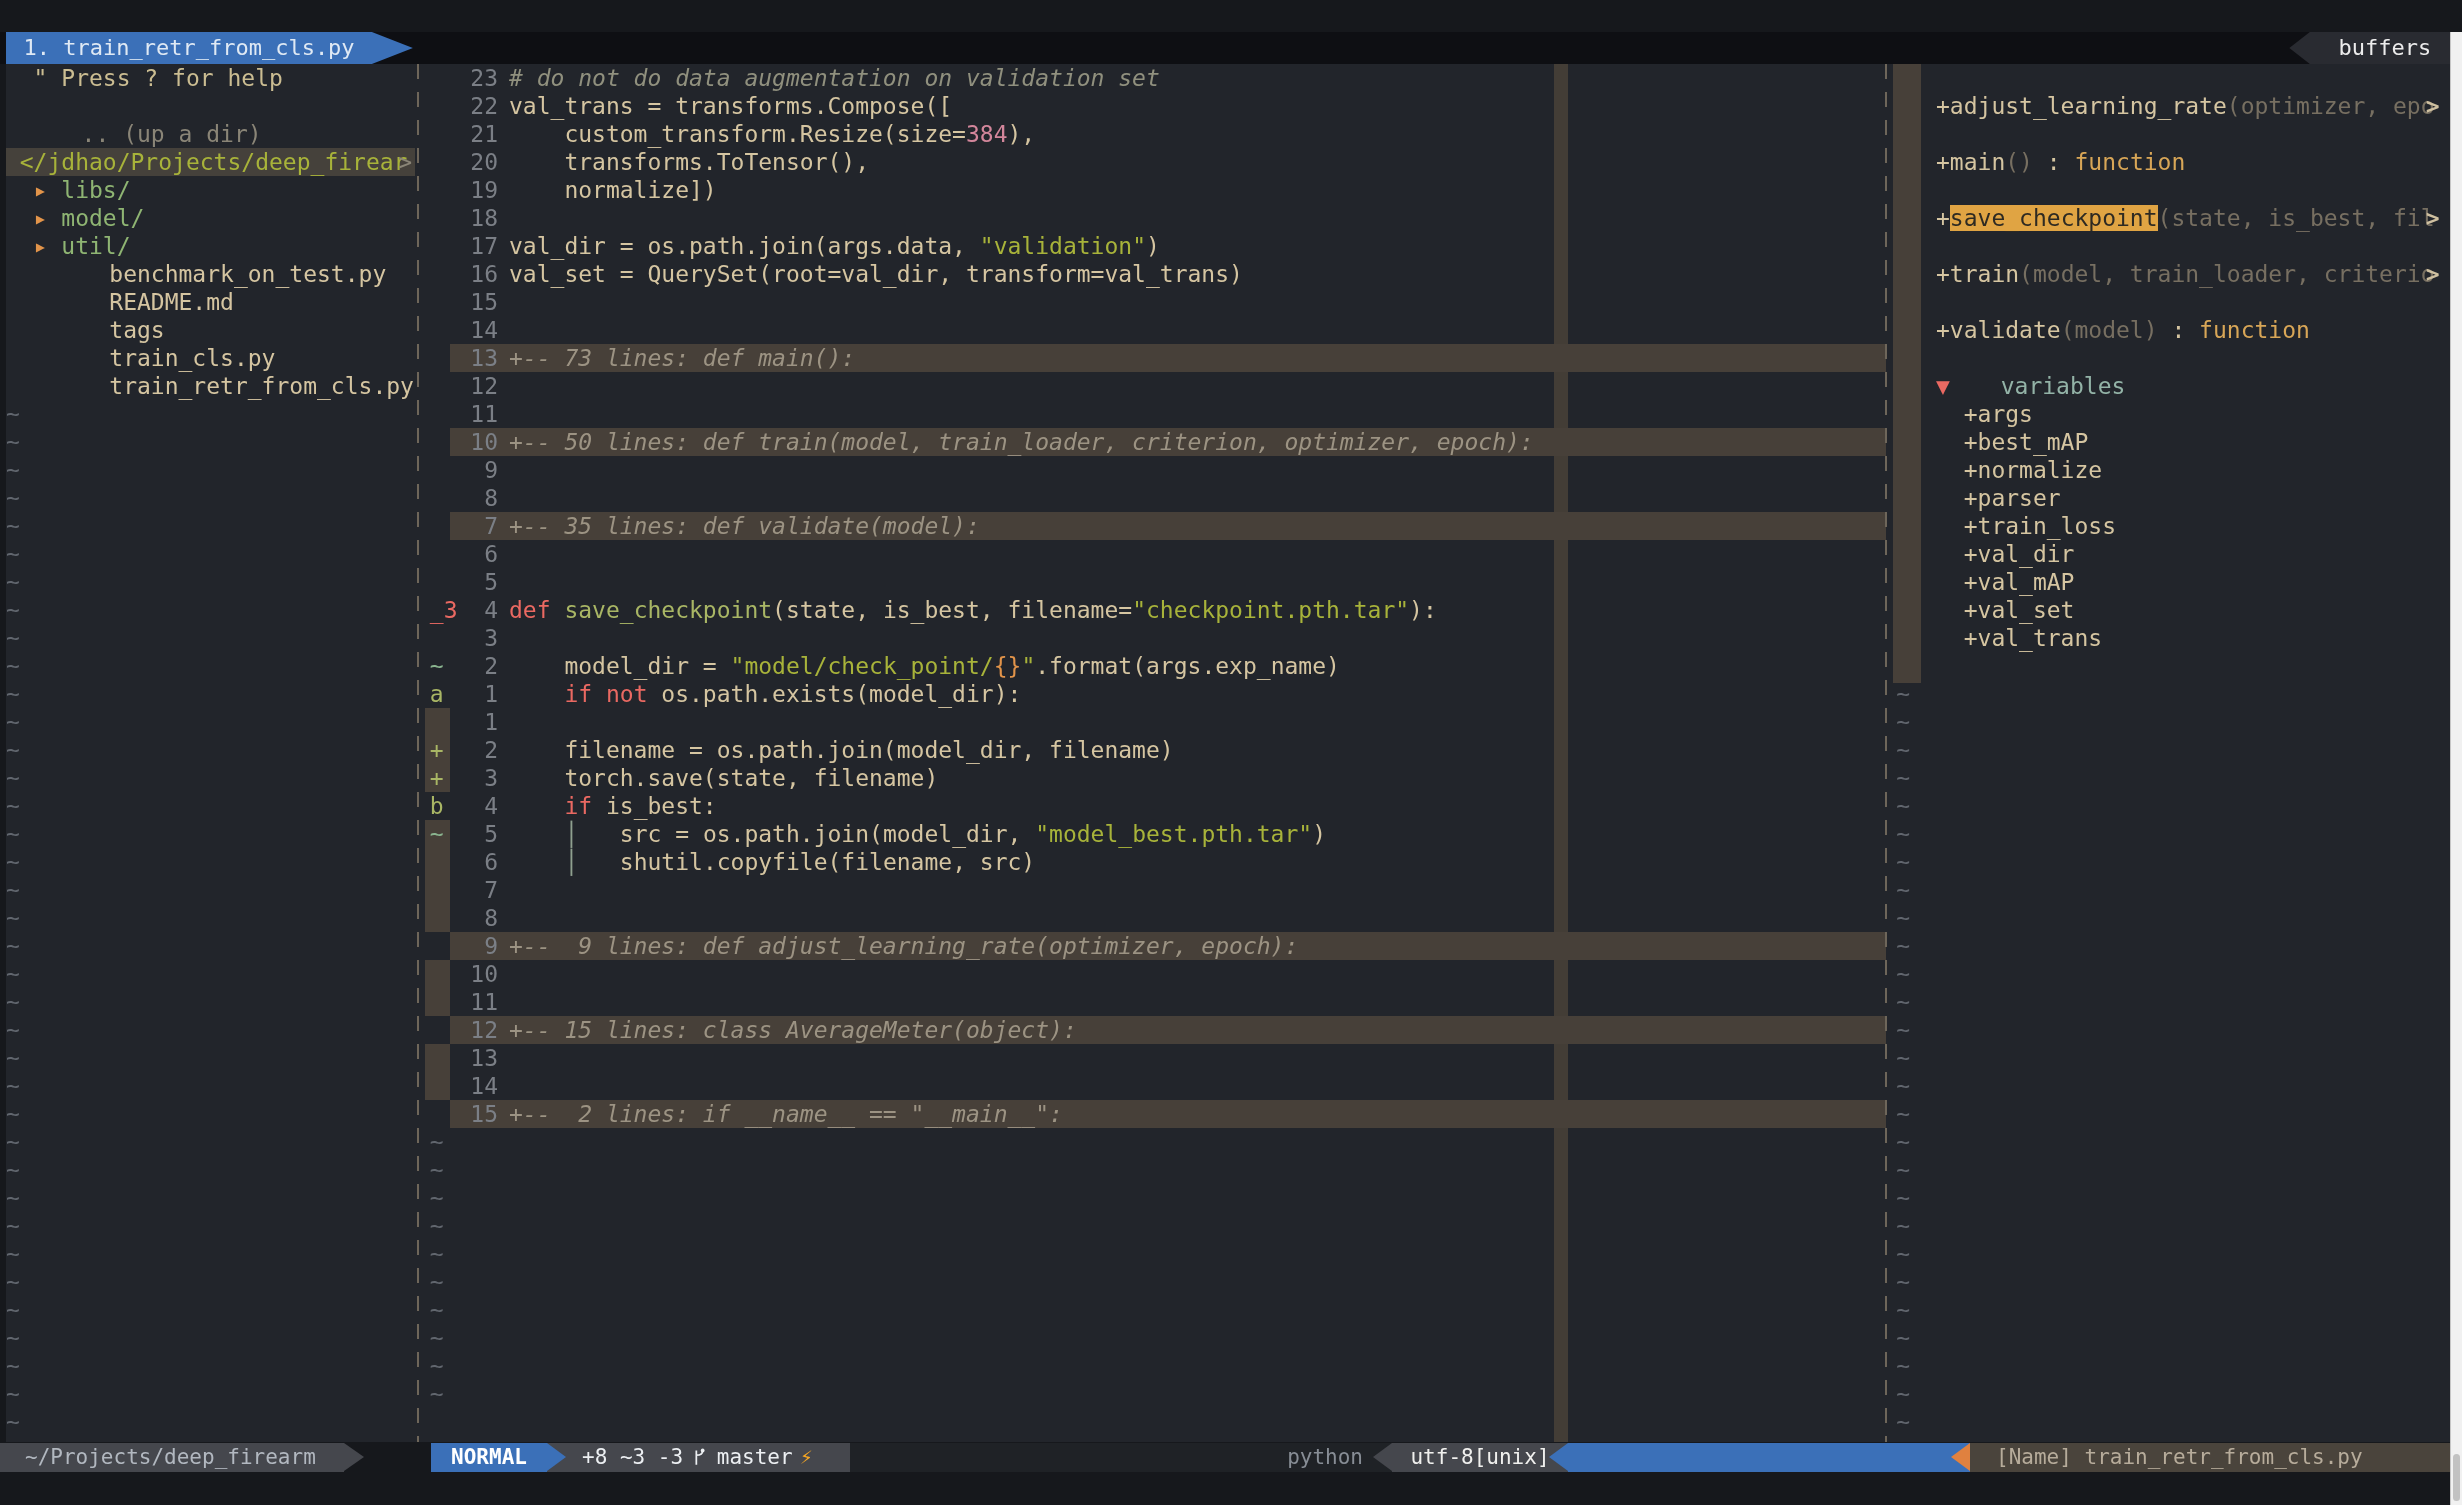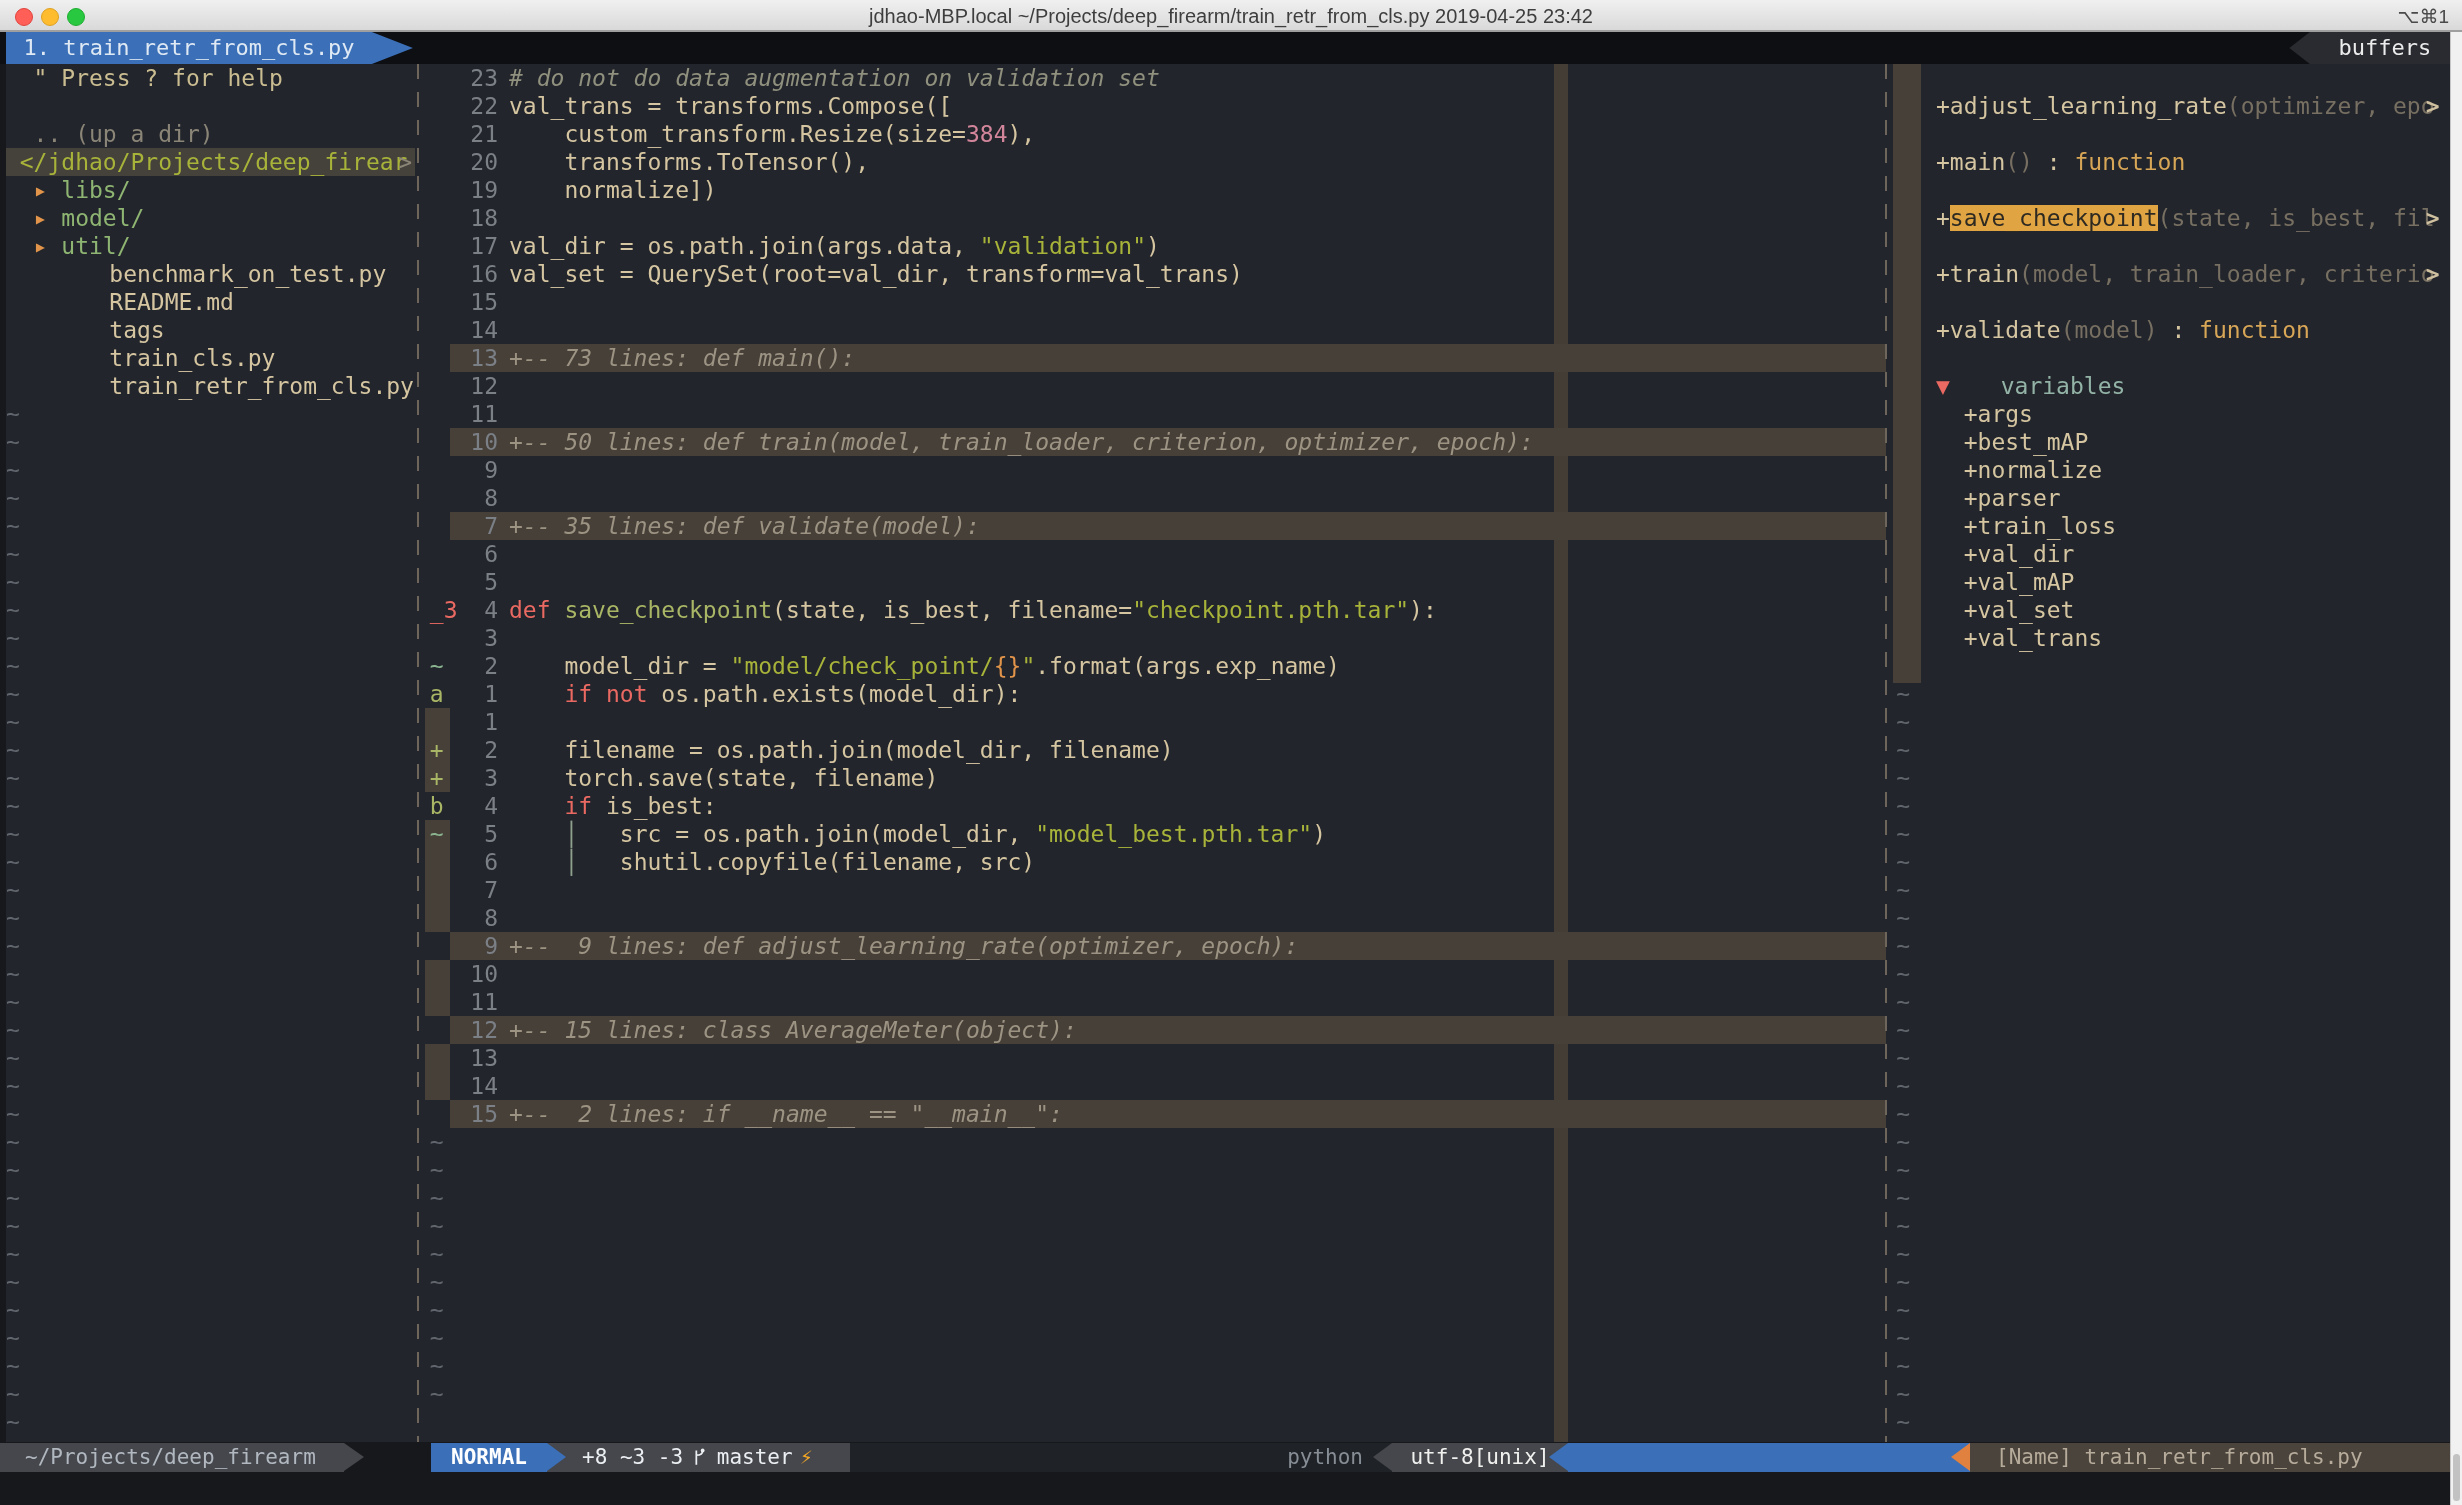--- a/index.html
+++ b/index.html
@@ -3,21 +3,21 @@
 <meta charset="utf-8">
 <style>
   html,body{margin:0;padding:0;background:#000;}
   #stage{position:relative;width:2462px;height:1505px;overflow:hidden;background:#16181c;
          font-family:"DejaVu Sans Mono",monospace;}
   
   .c-txt{color:var(--txt);} .c-cmt{color:var(--cmt);font-style:italic;}
   .c-str{color:var(--str);} .c-kw{color:var(--kw);} .c-green{color:var(--green);}
   .c-aqua{color:var(--aqua);} .c-orange{color:var(--orange);} .c-purple{color:var(--purple);}
   .c-red{color:var(--red);} .c-fold{color:var(--foldtxt);font-style:italic;}
-  .c-help{color:var(--help);} .c-updir{color:var(--gray);} .c-root{color:var(--str);}
+  .c-help{color:var(--help);} .c-updir{color:var(--gray);padding-left:48px;} .c-root{color:var(--str);}
   .c-dir{color:var(--dir);} .c-file{color:var(--txt);margin-left:48px;} .c-arrow{color:var(--orange);}
   .c-tilde{color:var(--tilde);} .c-tagtxt{color:var(--txt);} .c-tagdim{color:var(--tagdim);}
   .c-gold{color:var(--gold);} .c-teal{color:var(--teal);margin-left:37px;} .c-gray{color:var(--gray);}
   .c-guide{color:#8fa08f;}
   .c-taghl{background:var(--gold2);color:#2e2a22;}
   .c-cursor{background:#f2ead8;}
   
   #titlebar{position:absolute;left:0;top:0;width:2462px;height:32px;
     background:linear-gradient(#f0f0f0,#d9d9d9);border-bottom:2.2px solid #9f9f9f;box-sizing:border-box;
     font-family:"Liberation Sans",sans-serif;}
@@ -88,27 +88,20 @@
   #scrollbar{position:absolute;right:0;top:32px;width:11.7px;height:1473px;background:#f1f1f1;border-left:1.5px solid #c6c6c6;box-sizing:border-box;}
   #scroll-thumb{position:absolute;left:1.5px;width:7.3px;top:1422px;height:47px;border-radius:4.4px;background:#c2c2c2;}
   .branch-svg{width:19px;height:19px;}
   #bolt{color:#f5a623;}
 </style>
 </head>
 <body>
 
 <div id="stage">
 
-  <div id="titlebar">
-    <div id="tl-close" class="tl"></div>
-    <div id="tl-min" class="tl"></div>
-    <div id="tl-zoom" class="tl"></div>
-    <div id="tb-title">jdhao-MBP.local  ~/Projects/deep_firearm/train_retr_from_cls.py  2019-04-25 23:42</div>
-    <div id="tb-shortcut">⌥⌘1</div>
-  </div>
 
   <div id="tabline">
     <div id="tab-active">1. train_retr_from_cls.py</div>
     <div id="tab-buffers">buffers</div>
   </div>
 
   <div id="content">
     <div id="left-pad"></div>
     <div id="nerdtree">
         <div class="row"><pre class="nt-text"><span class="c-help">  " Press ? for help</span></pre></div>

